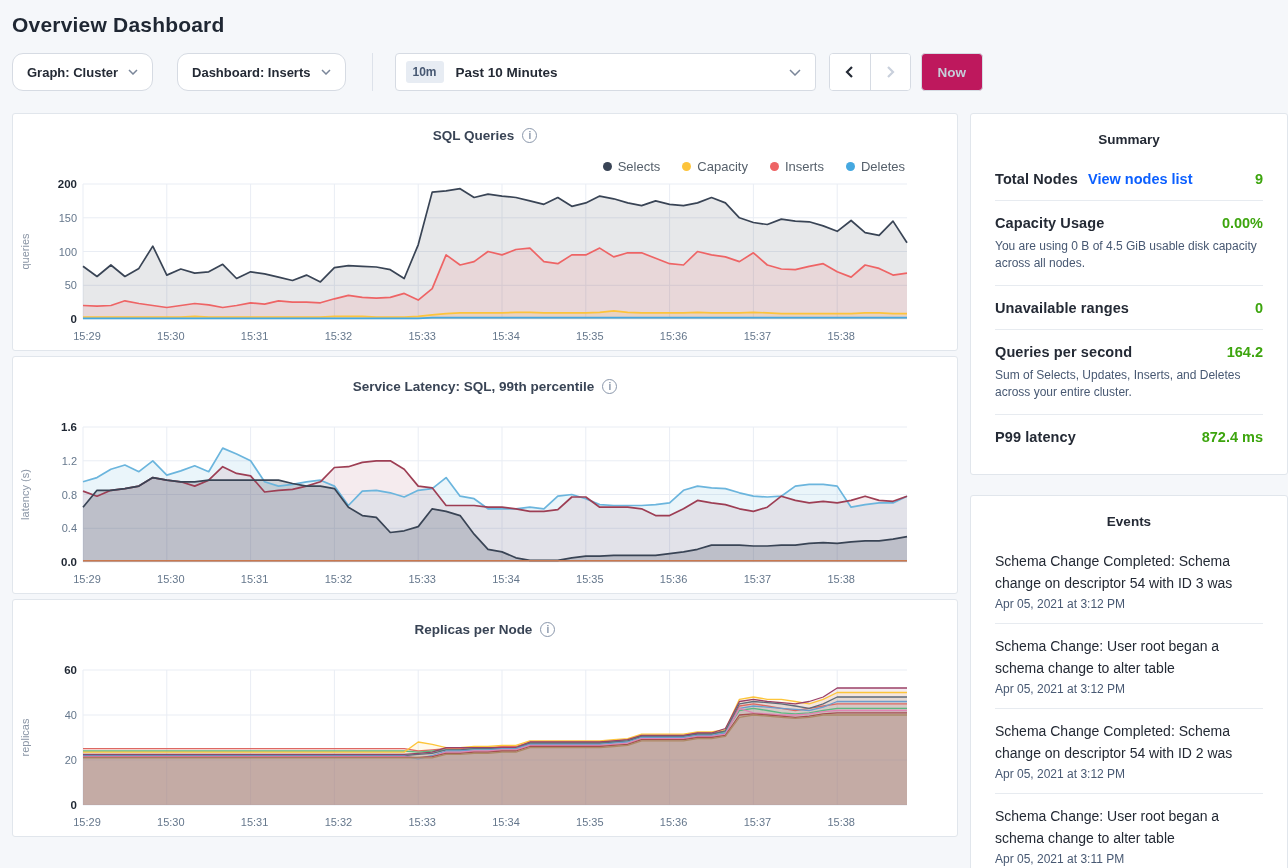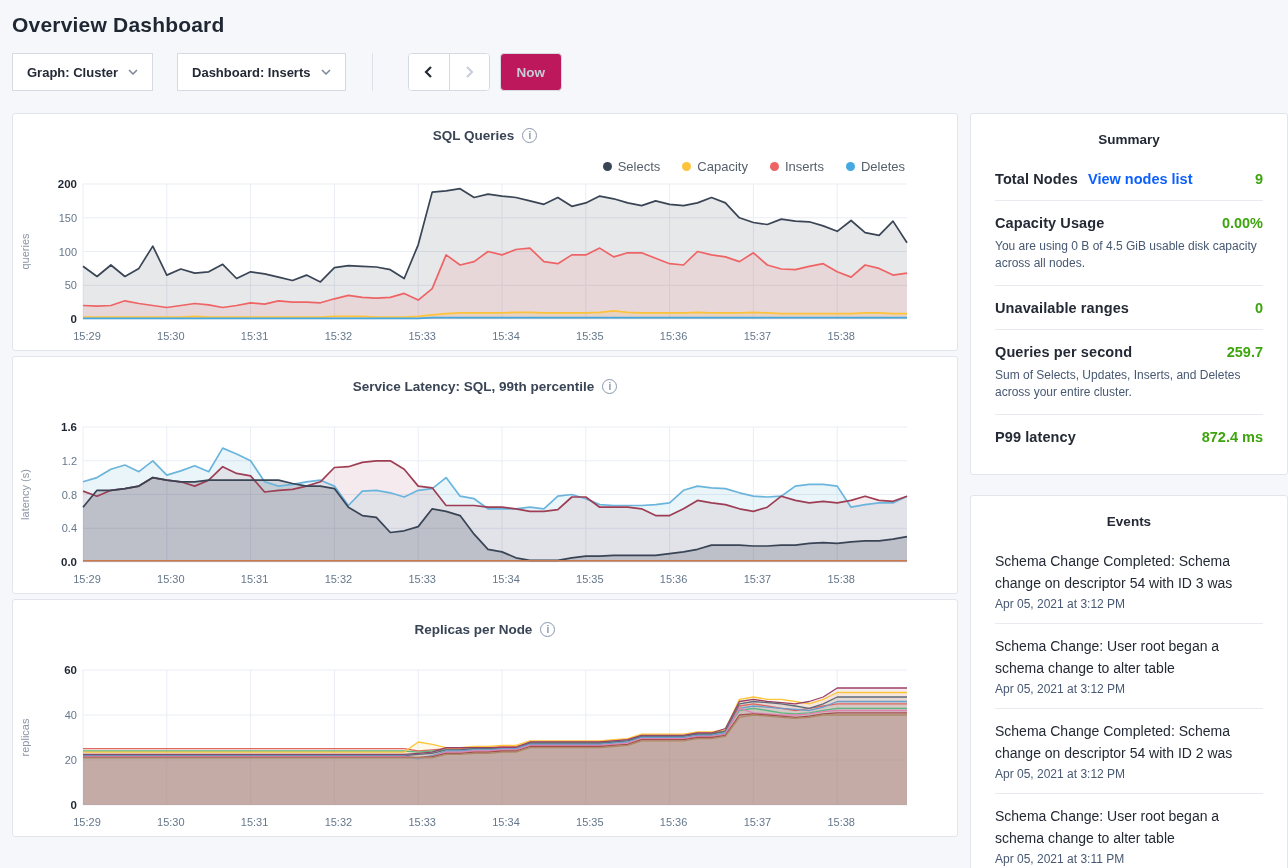--- a/index.html
+++ b/index.html
@@ -9,21 +9,21 @@
     font-family:"Liberation Sans", sans-serif;
     color:#242a35;
   }
   .page { padding:0 0 0 12px; width:1288px; }
 
   h1.page-title { font-size:21px; font-weight:700; color:#1f2733; padding:13px 0 16px 0; letter-spacing:.2px; }
 
   
   .toolbar { display:flex; align-items:center; height:38px; margin-bottom:22px; }
   .dd-btn {
-    background:#fff; border:1px solid #d6dbe3; border-radius:0; height:38px;
+    background:#fff; border:1px solid #d6dbe3; border-radius:11px; height:38px;
     display:flex; align-items:center; gap:10px; padding:0 14px;
     font-family:"Liberation Sans",sans-serif; font-size:13px; font-weight:700; color:#242a35; cursor:pointer;
   }
   .dd-btn + .dd-btn { margin-left:24px; }
   .chev-svg { display:block; }
   .v-divider { width:1px; height:38px; background:#dde2ea; margin:0 22px 0 26px; }
   .time-box {
     background:#fff; border:1px solid #d6dbe3; border-radius:4px; height:38px; width:421px;
     display:flex; align-items:center; padding:0 14px 0 10px; cursor:pointer;
   }
@@ -98,20 +98,27 @@
           <path d="M1 1 L5 5 L9 1" stroke="#7a8699" stroke-width="1.5" fill="none"></path>
         </svg>
     </button>
     <button class="dd-btn">
       <span>Dashboard: Inserts</span>
       <svg class="chev-svg" width="10" height="6" viewBox="0 0 10 6">
           <path d="M1 1 L5 5 L9 1" stroke="#7a8699" stroke-width="1.5" fill="none"></path>
         </svg>
     </button>
     <div class="v-divider"></div>
+    <div class="time-box">
+      <span class="time-badge">10m</span>
+      <span class="time-value">Past 10 Minutes</span>
+      <svg class="chev-svg" width="12" height="7" viewBox="0 0 12 7">
+          <path d="M1 1 L6 6 L11 1" stroke="#7a8699" stroke-width="1.5" fill="none"></path>
+        </svg>
+    </div>
     <div class="pager">
       <button class="pager-btn">
         <svg width="14" height="14" viewBox="0 0 14 14">
             <path d="M9 2 L4 7 L9 12" stroke="#242a35" stroke-width="2.2" fill="none"></path>
           </svg>
       </button>
       <button class="pager-btn">
         <svg width="14" height="14" viewBox="0 0 14 14">
             <path d="M5 2 L10 7 L5 12" stroke="#c9d0dc" stroke-width="2.2" fill="none"></path>
           </svg>
@@ -319,21 +326,21 @@
         <div class="sum-item">
           <div class="sum-row">
             <span class="sum-label">Unavailable ranges</span>
             <span class="sum-value" style="color:#3da50e">0</span>
           </div>
         </div>
 
         <div class="sum-item">
           <div class="sum-row">
             <span class="sum-label">Queries per second</span>
-            <span class="sum-value" style="color:#3da50e">259.7</span>
+            <span class="sum-value" style="color:#3da50e">164.2</span>
           </div>
           <div class="sum-desc">Sum of Selects, Updates, Inserts, and Deletes across your entire cluster.</div>
         </div>
 
         <div class="sum-item">
           <div class="sum-row">
             <span class="sum-label">P99 latency</span>
             <span class="sum-value" style="color:#3da50e">872.4 ms</span>
           </div>
         </div>

